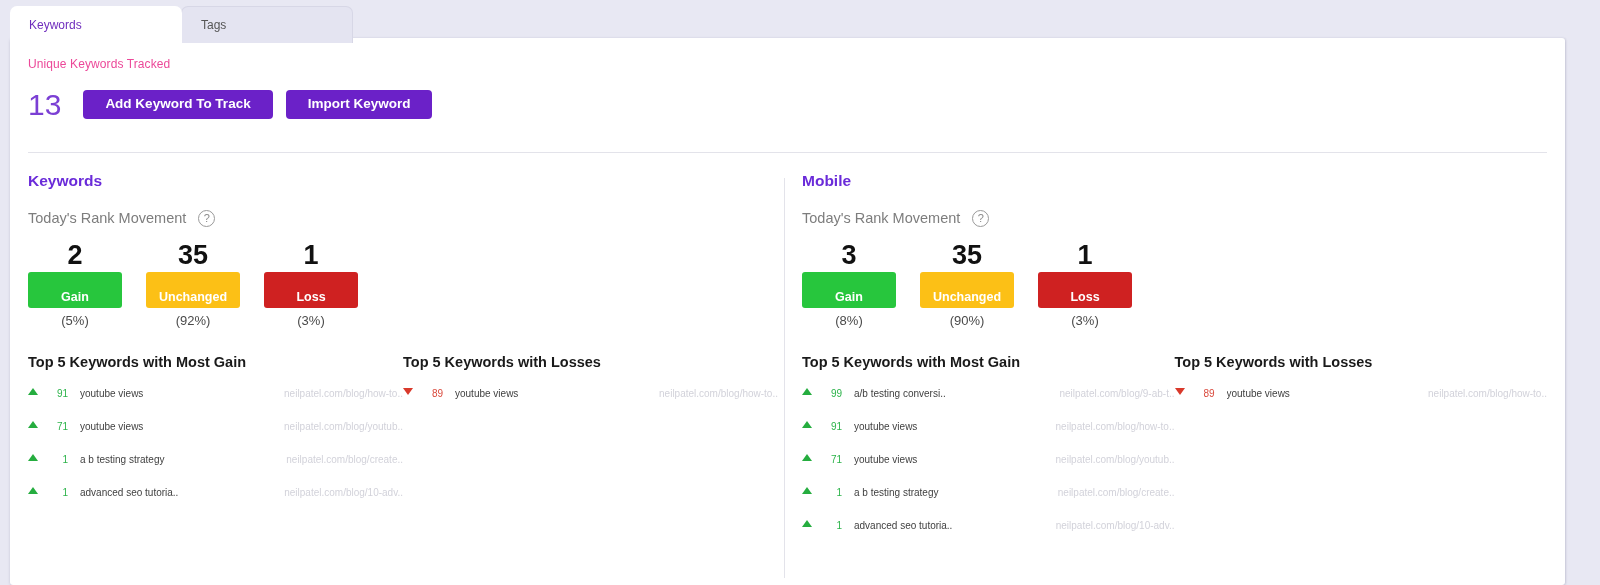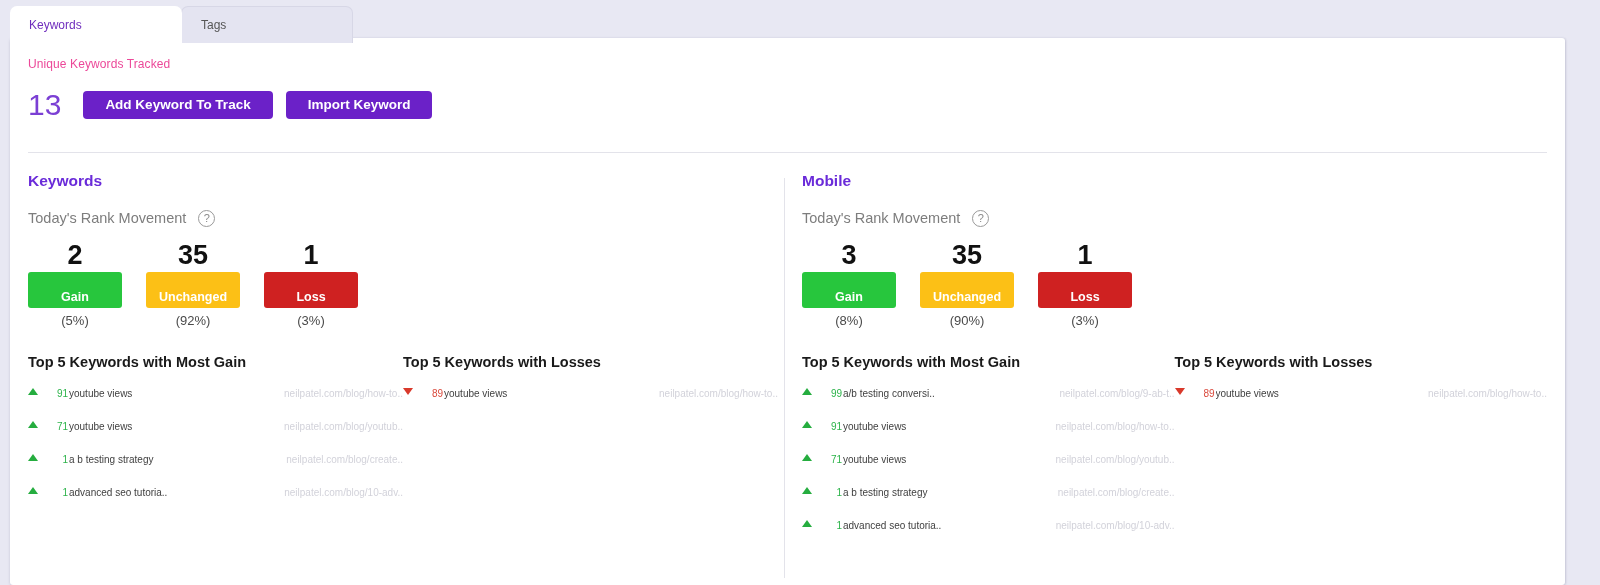--- a/index.html
+++ b/index.html
@@ -62,21 +62,21 @@
     font-size: 12px;
     color: #ec4899;
     letter-spacing: .1px;
     text-align: center;
   }
 
   .countrow {
     position: absolute;
     left: 18px; top: 52px;
     display: flex;
-    align-items: center;
+    align-items: flex-start;
   }
   .bigcount {
     font-size: 30px;
     color: #7b3fd4;
     font-weight: 400;
     line-height: 1;
     margin-right: 22px;
   }
   .btn {
     background: #6b21c8;
@@ -192,21 +192,21 @@
   }
   .arrow.down {
     border-left: 5px solid transparent;
     border-right: 5px solid transparent;
     border-top: 7px solid #d9392b;
   }
   .kw-rank { width: 22px; text-align: right; flex: none; }
   .kw-rank.up { color: #2cb34a; }
   .kw-rank.down { color: #d9493c; }
   .kw-term {
-    margin-left: 1px;
+    margin-left: 12px;
     color: #414141;
     white-space: nowrap;
     overflow: hidden;
   }
   .kw-url {
     margin-left: auto;
     color: #d2d2da;
     white-space: nowrap;
     padding-left: 10px;
   }

